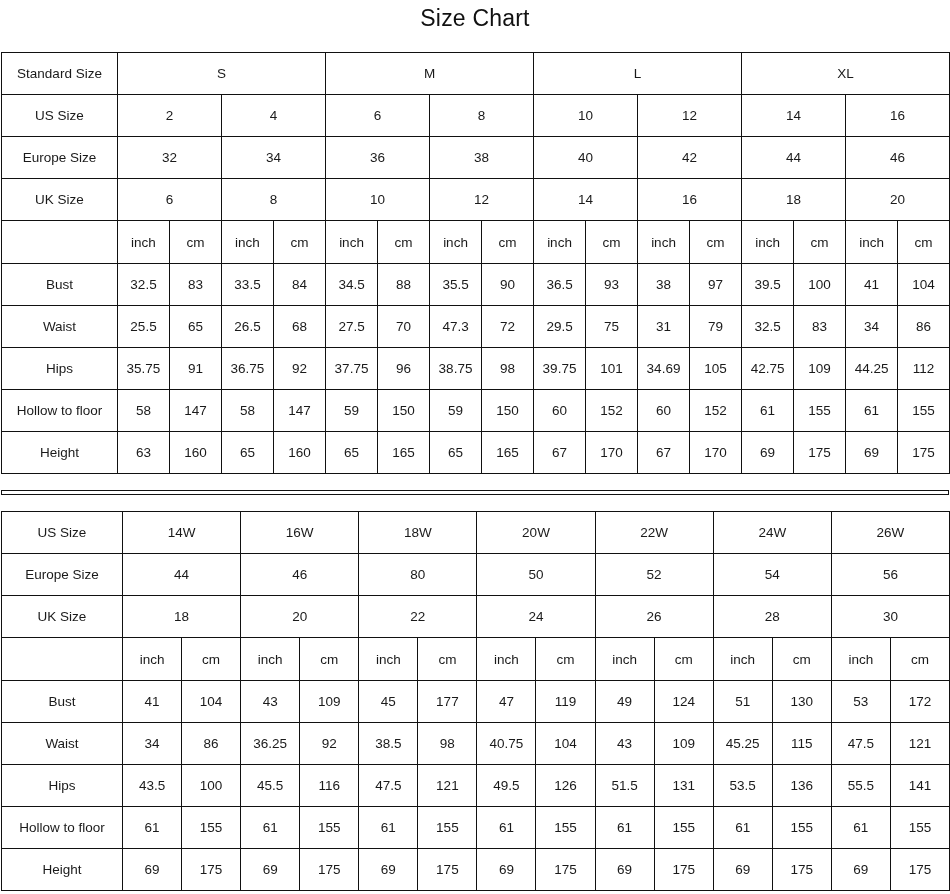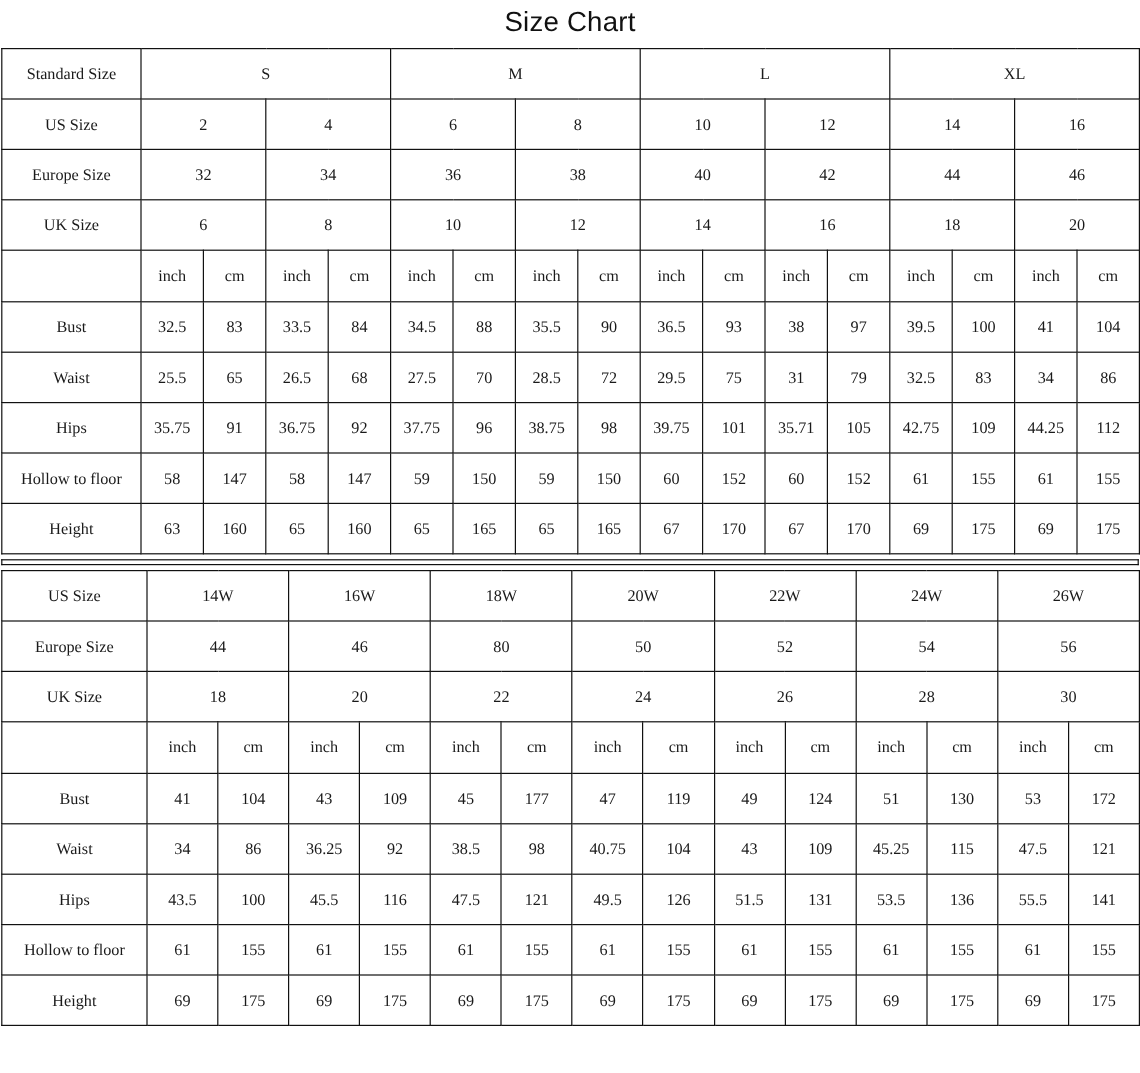--- a/index.html
+++ b/index.html
@@ -29,22 +29,21 @@
     line-height: 36px;
     height: 36px;
     color: #111;
     letter-spacing: 0.2px;
   }
 
   table.size-table {
     border-collapse: collapse;
     table-layout: fixed;
     width: 948px;
-    margin: 4px 1px;
-    font-family: Liberation Serif, serif;
+    margin: 16px 1px;
   }
 
   table.size-table td {
     border: 1px solid #111111;
     text-align: center;
     vertical-align: middle;
     font-size: 13.5px;
     font-weight: 400;
     padding: 0;
     background: #ffffff;
@@ -175,21 +174,21 @@
             <td class="shaded">104</td>
           </tr>
           <tr style="height: 42px;">
             <td class="shaded rowlabel">Waist</td>
             <td>25.5</td>
             <td class="shaded">65</td>
             <td>26.5</td>
             <td class="shaded">68</td>
             <td>27.5</td>
             <td class="shaded">70</td>
-            <td>28.5</td>
+            <td>47.3</td>
             <td class="shaded">72</td>
             <td>29.5</td>
             <td class="shaded">75</td>
             <td>31</td>
             <td class="shaded">79</td>
             <td>32.5</td>
             <td class="shaded">83</td>
             <td>34</td>
             <td class="shaded">86</td>
           </tr>
@@ -198,21 +197,21 @@
             <td>35.75</td>
             <td class="shaded">91</td>
             <td>36.75</td>
             <td class="shaded">92</td>
             <td>37.75</td>
             <td class="shaded">96</td>
             <td>38.75</td>
             <td class="shaded">98</td>
             <td>39.75</td>
             <td class="shaded">101</td>
-            <td>35.71</td>
+            <td>34.69</td>
             <td class="shaded">105</td>
             <td>42.75</td>
             <td class="shaded">109</td>
             <td>44.25</td>
             <td class="shaded">112</td>
           </tr>
           <tr style="height: 42px;">
             <td class="shaded rowlabel">Hollow to floor</td>
             <td>58</td>
             <td class="shaded">147</td>

